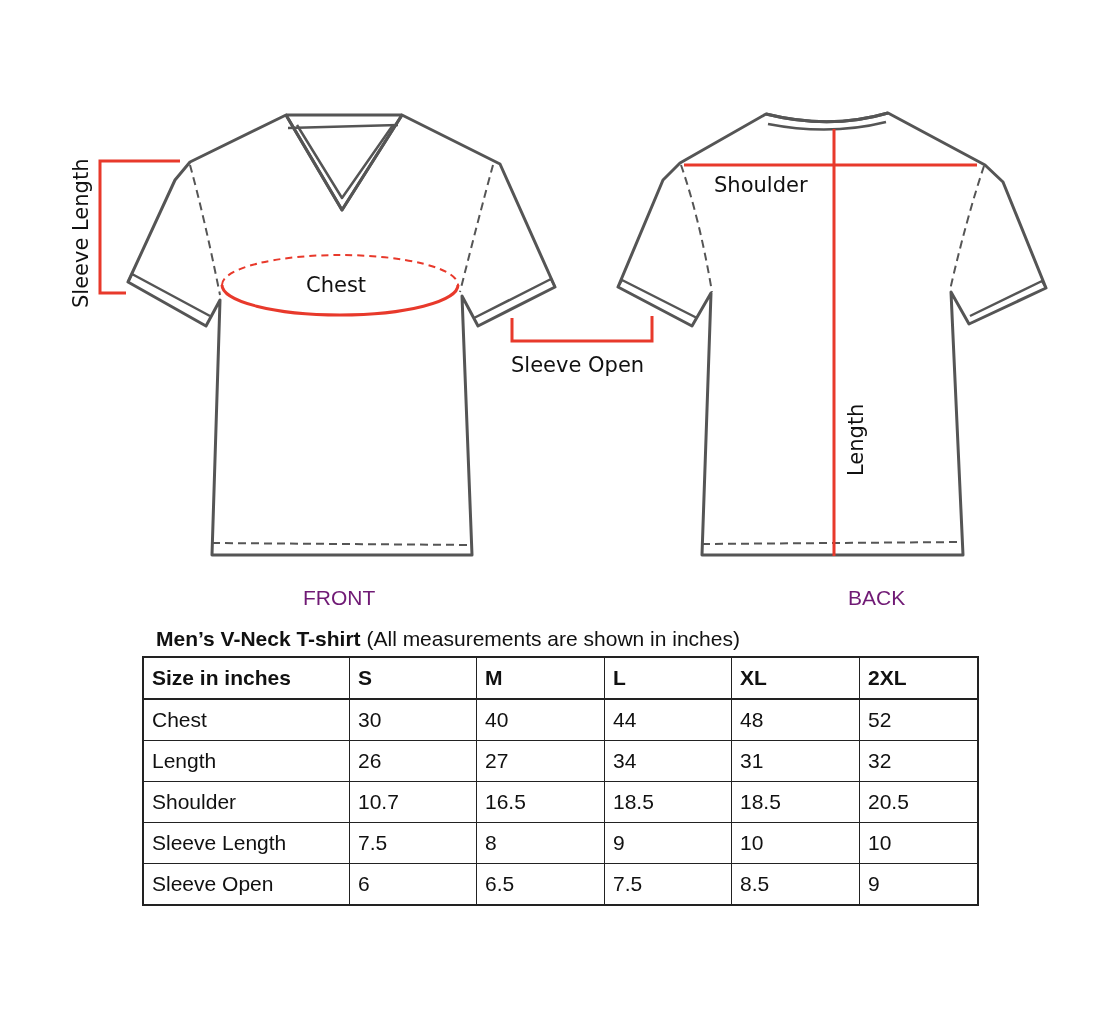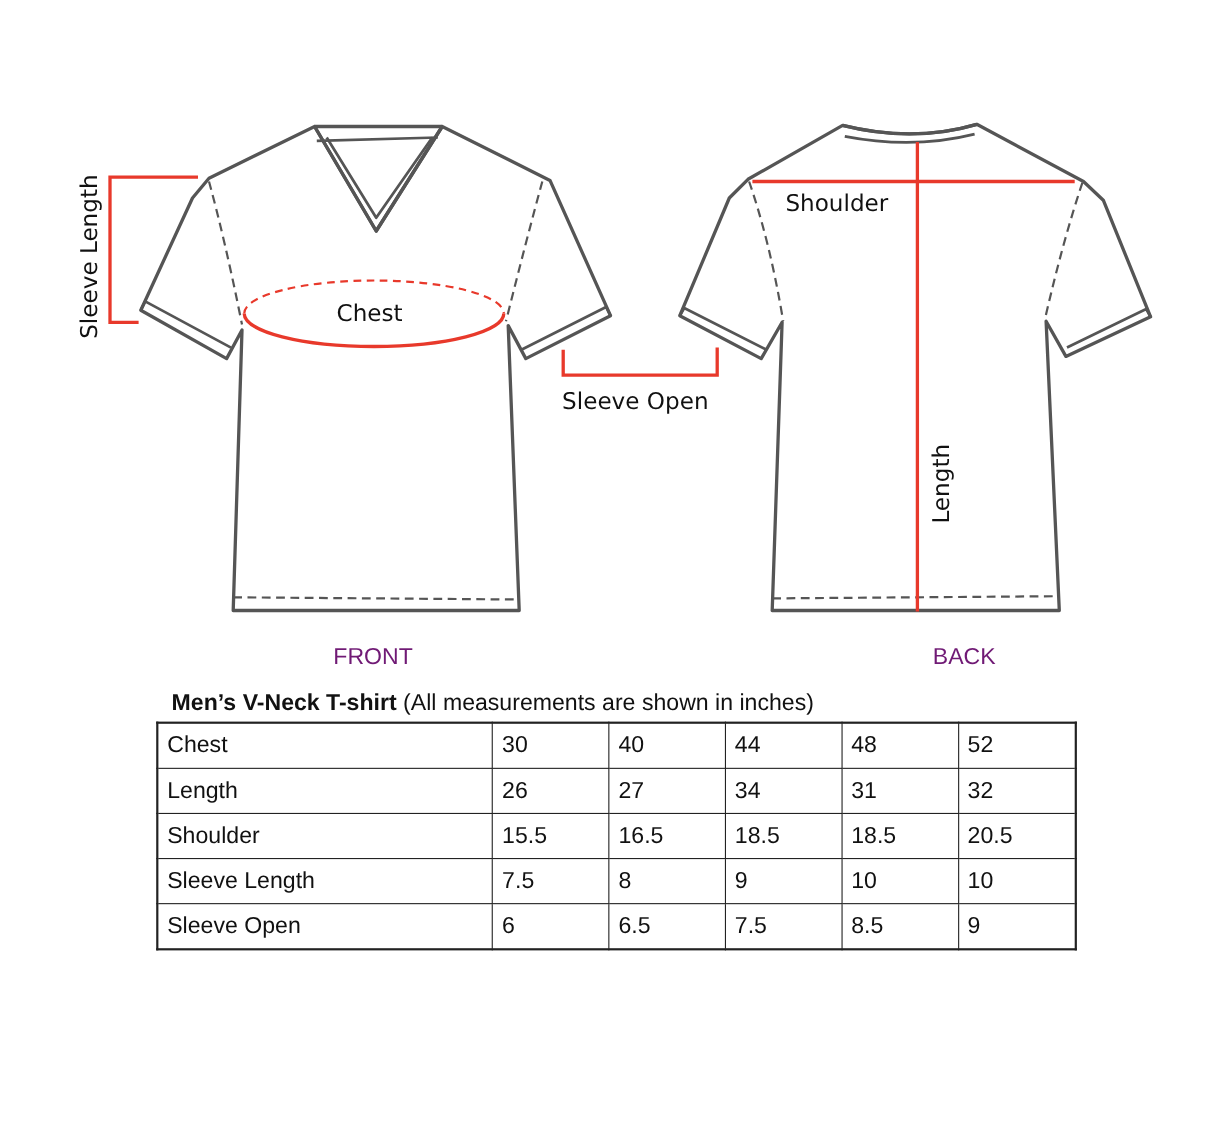--- a/index.html
+++ b/index.html
@@ -68,39 +68,47 @@
   <text class="lbl" transform="translate(863 476) rotate(-90)">Length</text>
 </svg>
 
 <div class="view-lbl" id="front-label">FRONT</div>
 <div class="view-lbl" id="back-label">BACK</div>
 
 <div id="table-title"><b>Men’s V-Neck T-shirt</b><span> (All measurements are shown in inches)</span></div>
 
 <table id="size-table">
   <tbody>
+      <tr>
+    <th class="c0">Size in inches</th>
+    <th class="c1">S</th>
+    <th class="c2">M</th>
+    <th class="c3">L</th>
+    <th class="c4">XL</th>
+    <th>2XL</th>
+  </tr>
   <tr>
     <td>Chest</td>
     <td>30</td>
     <td>40</td>
     <td>44</td>
     <td>48</td>
     <td>52</td>
   </tr>
   <tr>
     <td>Length</td>
     <td>26</td>
     <td>27</td>
     <td>34</td>
     <td>31</td>
     <td>32</td>
   </tr>
   <tr>
     <td>Shoulder</td>
-    <td>15.5</td>
+    <td>10.7</td>
     <td>16.5</td>
     <td>18.5</td>
     <td>18.5</td>
     <td>20.5</td>
   </tr>
   <tr>
     <td>Sleeve Length</td>
     <td>7.5</td>
     <td>8</td>
     <td>9</td>

